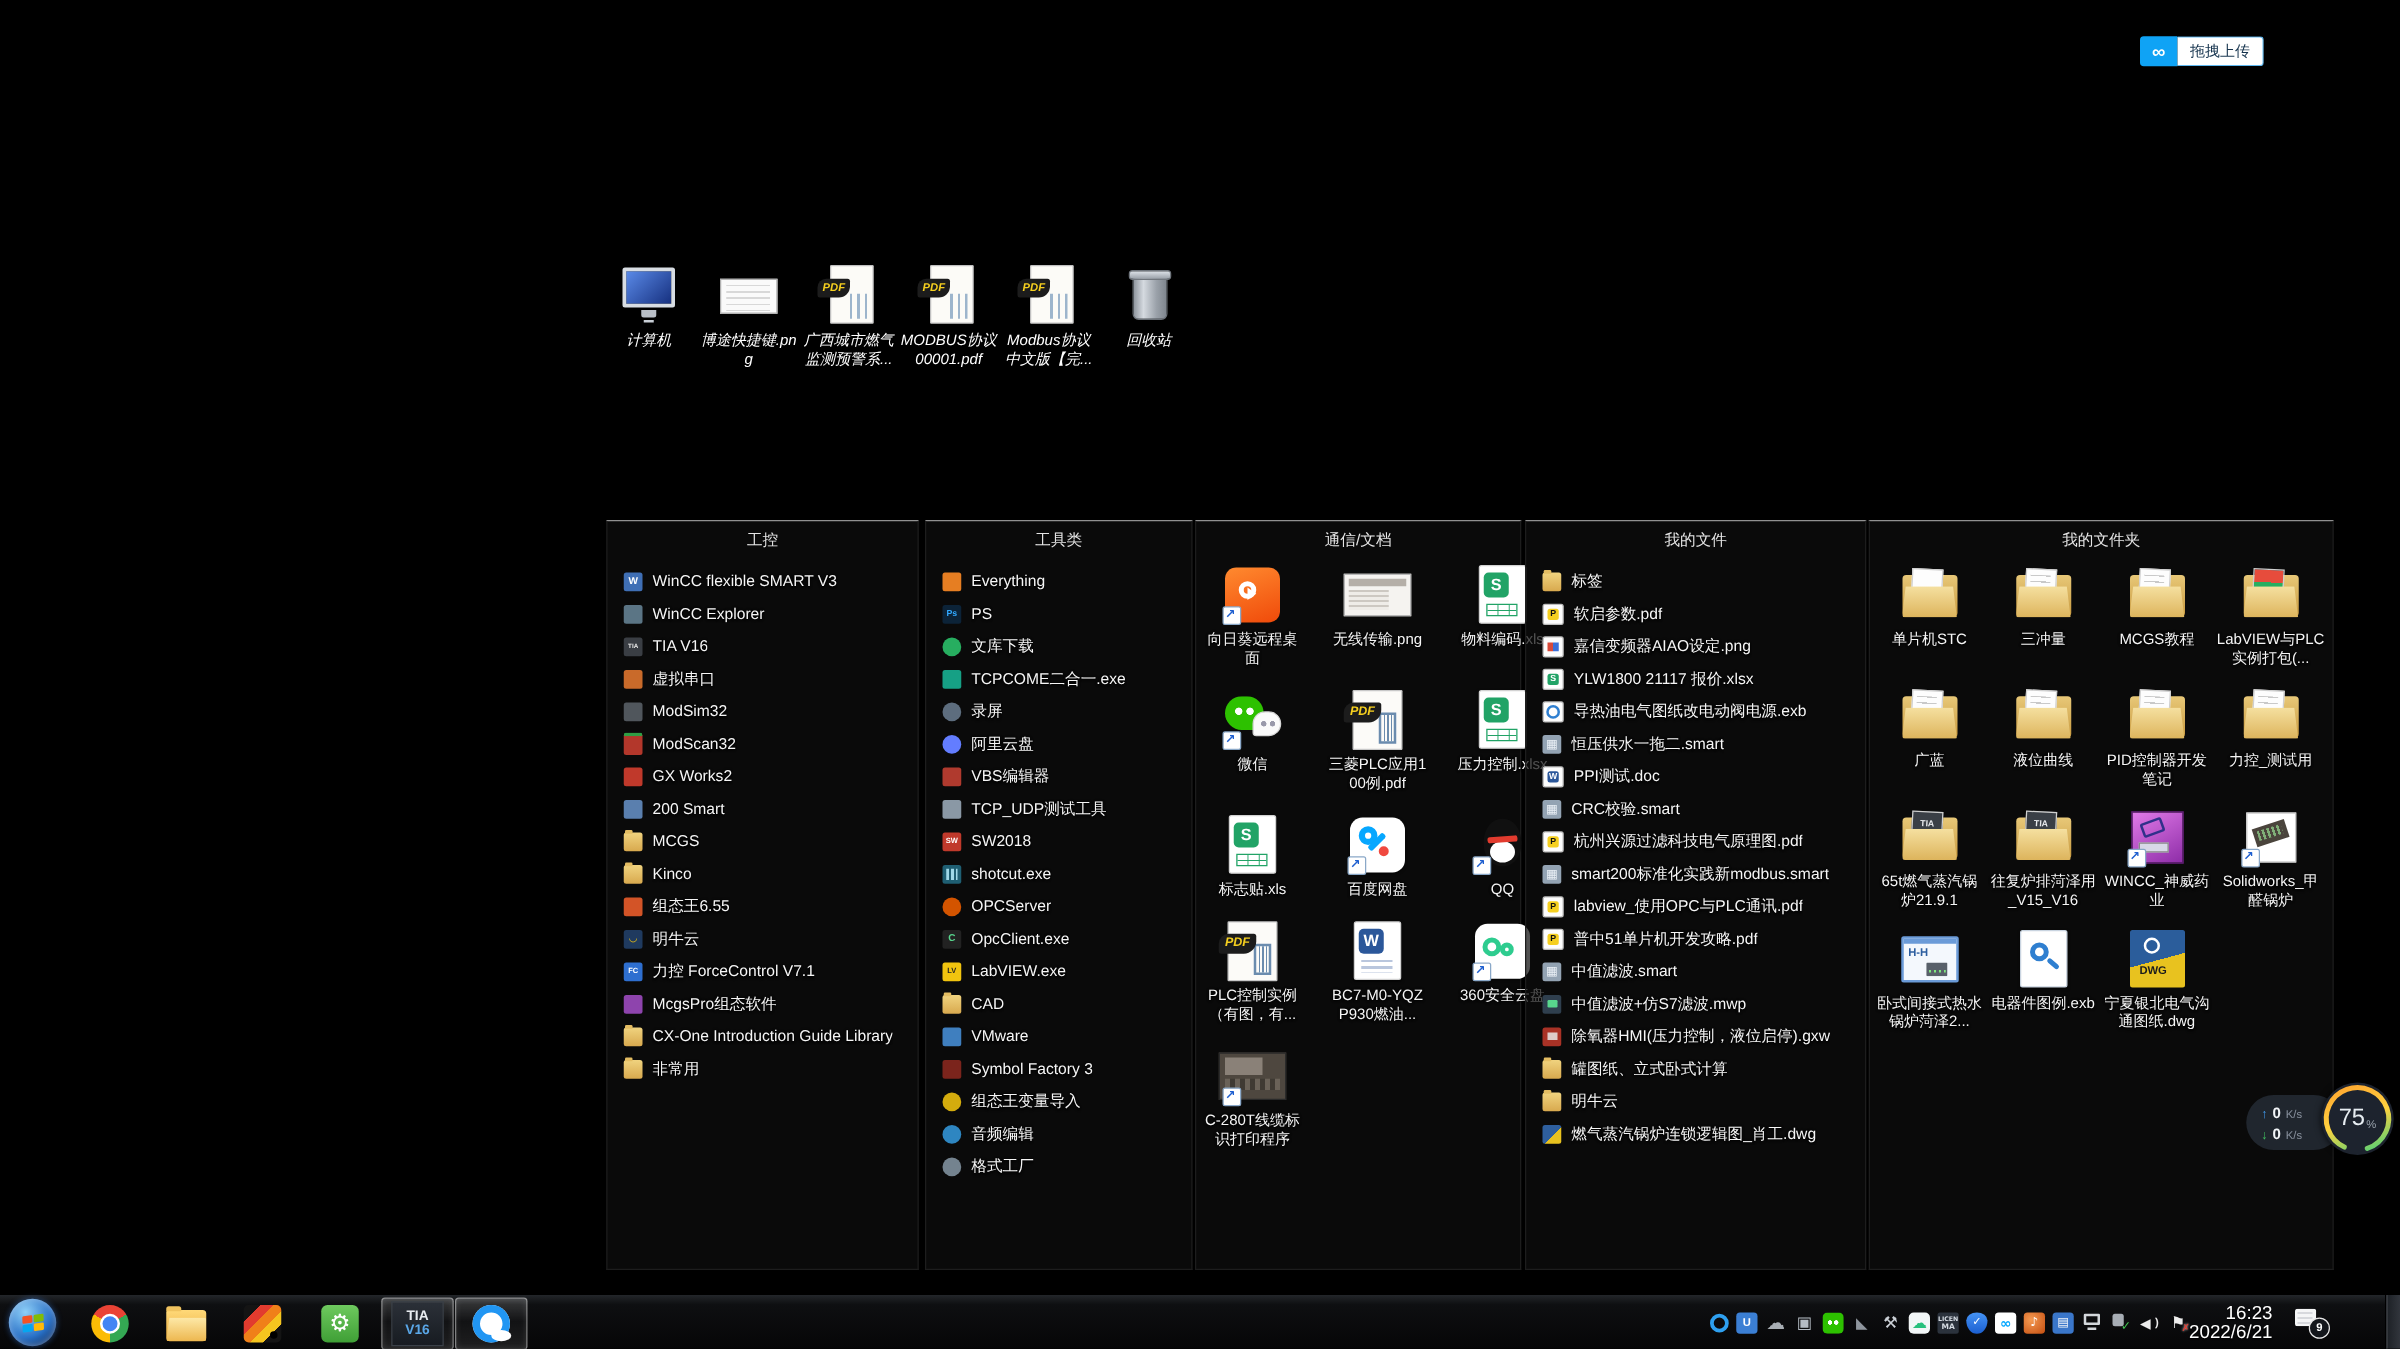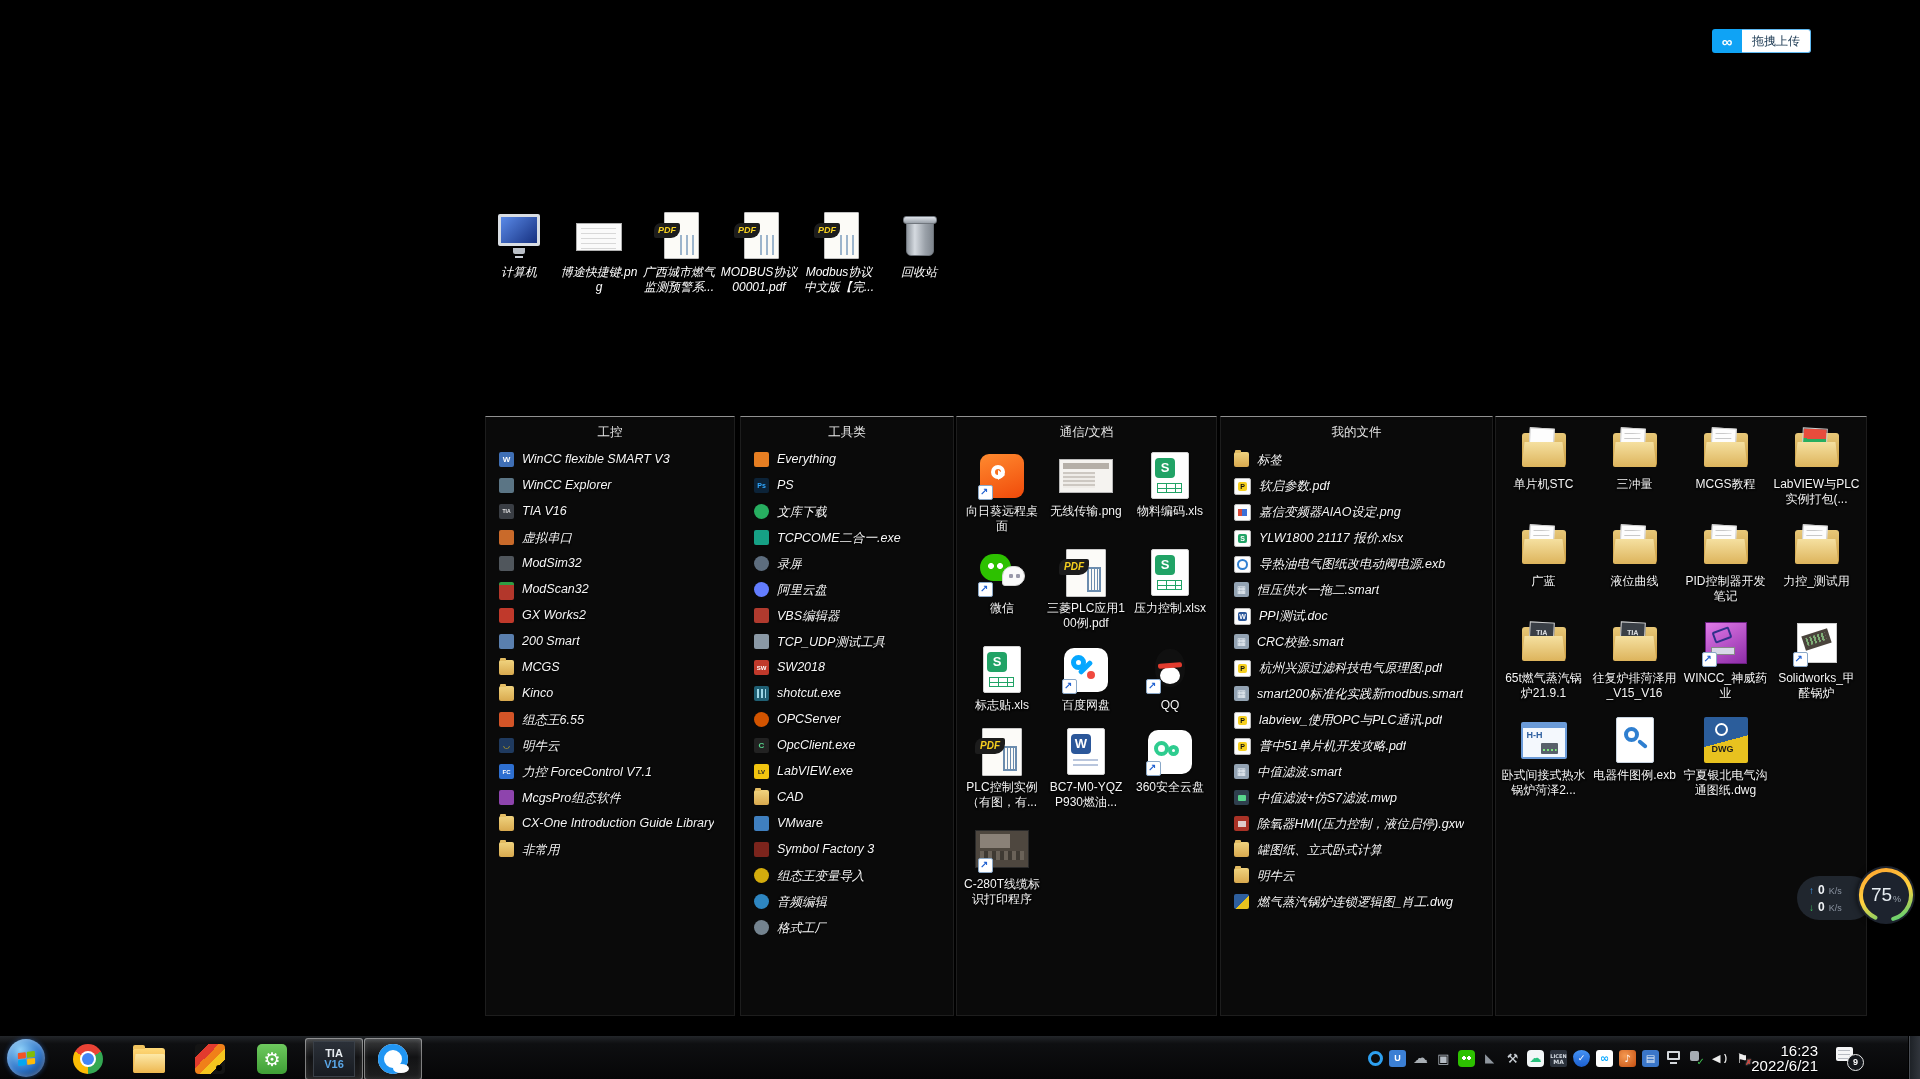--- a/index.html
+++ b/index.html
@@ -50,21 +50,21 @@
     border:1px solid #1d1d1d;border-top:1px solid #919191;box-sizing:border-box;}
   .f0{left:485px;width:250px;}
   .f1{left:740px;width:214px;}
   .f2{left:956px;width:261px;}
   .f3{left:1220px;width:273px;}
   .f4{left:1495px;width:372px;}
   .fence-title{height:24px;line-height:24px;margin-top:3px;text-align:center;color:#e6e6e6;
     font-size:12.5px;cursor:default;}
 
   .fence-list{margin-top:8px;}
-  .fl-item{height:26px;display:flex;gap:8px;padding:0 6px 0 13px;cursor:pointer;font-style:italic;}
+  .fl-item{height:26px;display:flex;align-items:center;gap:8px;padding:0 6px 0 13px;cursor:pointer;}
   .li-label{font-size:12.5px;color:#f6f6f6;white-space:nowrap;overflow:hidden;text-overflow:ellipsis;
     text-shadow:0 1px 2px #000,0 0 2px #000;}
   .li-ic{width:15px;height:15px;flex:none;border-radius:2px;position:relative;
     display:flex;align-items:center;justify-content:center;}
   .li-ic::before{position:absolute;display:flex;align-items:center;justify-content:center;}
 
   .li-ic[data-icon="folder"]{background:linear-gradient(180deg,#f0d37f,#d8a94e);}
   .li-ic[data-icon="folder"]::before{content:"";top:-2px;left:1px;width:6px;height:3px;background:#e3bc62;
     border-radius:1px 1px 0 0;}
   .li-ic[data-icon="pdf"]{background:#fdfdfd;border:1px solid #bdbdbd;}
@@ -124,21 +124,21 @@
   .li-ic[data-icon="labview"]{background:#f1c40f;}
   .li-ic[data-icon="labview"]::before{content:"LV";color:#222;font:bold 6px/1 "Liberation Sans",sans-serif;}
   .li-ic[data-icon="vmware"]{background:#3f7fbf;}
   .li-ic[data-icon="symbolfactory"]{background:#7b241c;}
   .li-ic[data-icon="kingimport"]{background:#d4ac0d;border-radius:50%;}
   .li-ic[data-icon="audio"]{background:#2e86c1;border-radius:50%;}
   .li-ic[data-icon="formatfactory"]{background:#74838f;border-radius:50%;}
 
   
   .fence-grid{display:grid;justify-items:center;row-gap:13px;padding-top:6px;}
-  .f2 .fence-grid{grid-template-columns:repeat(3,84px);padding-left:3px;}
+  .f2 .fence-grid{grid-template-columns:repeat(3,84px);padding-left:3px;gap:16px;}
   .f4 .fence-grid{grid-template-columns:repeat(4,91px);padding-left:2px;}
   .fg-item{display:flex;flex-direction:column;align-items:center;cursor:pointer;}
   .fg-label{margin-top:2px;font-size:12px;line-height:15px;color:#f5f5f5;text-align:center;
     text-shadow:0 1px 2px #000,0 0 2px #000;word-break:break-all;}
   .f2 .fg-label{max-width:80px;}
   .f4 .fg-label{max-width:88px;}
   .gi{width:56px;height:52px;position:relative;display:block;}
   .gi::before,.gi::after{content:"";position:absolute;box-sizing:border-box;}
   .gi i{position:absolute;display:block;box-sizing:border-box;}
   .sc{position:absolute;left:4px;bottom:2px;width:13px;height:13px;background:#fff;
@@ -836,20 +836,21 @@
         </div>
 
         <div class="fl-item">
           <span class="li-ic" data-icon="dwg"></span>
           <span class="li-label">燃气蒸汽锅炉连锁逻辑图_肖工.dwg</span>
         </div>
       </div>
   </div>
 
   <div class="fence f4">
+    <div class="fence-title">我的文件夹</div>
     <div class="fence-grid">
 
         <div class="fg-item">
           <span class="gi" data-icon="folder-plain">
             <i class="l1"></i>
             <i class="l2"></i>
           </span>
           <span class="fg-label">单片机STC</span>
         </div>
 

